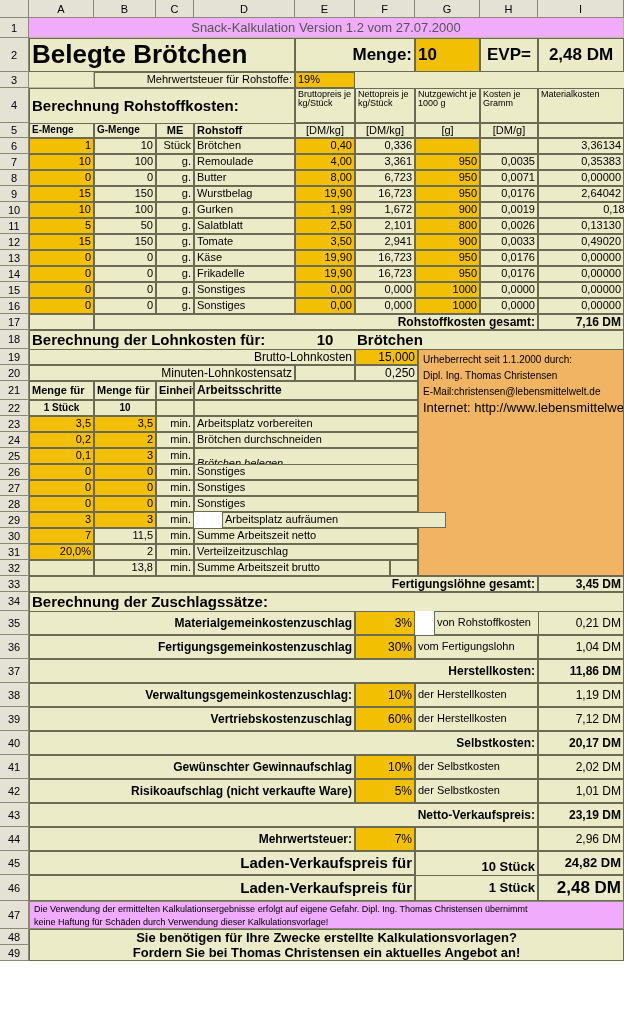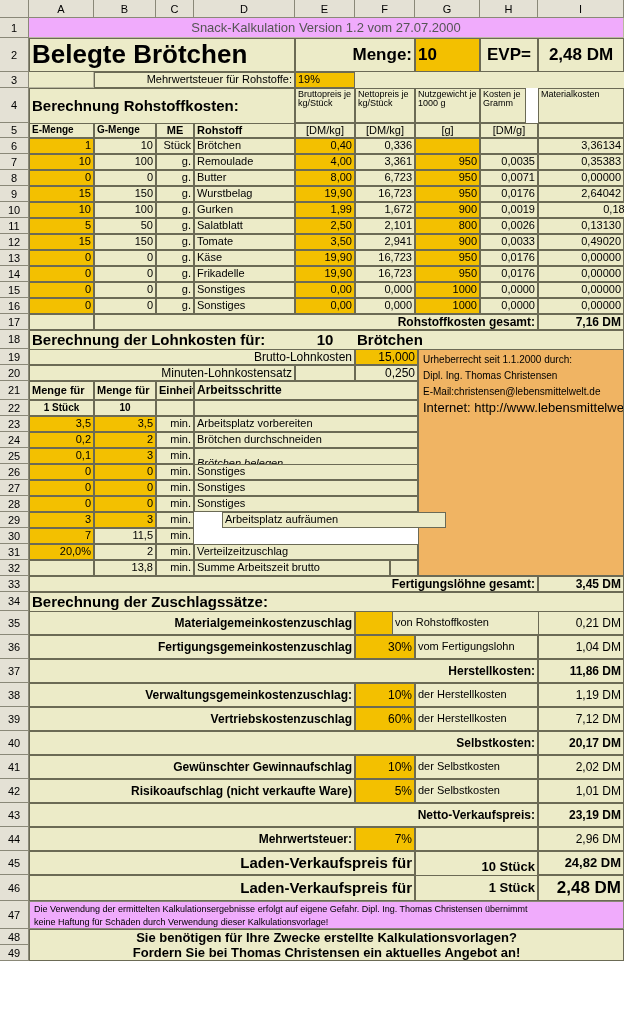--- a/index.html
+++ b/index.html
@@ -148,21 +148,21 @@
     <div class="c bg-cream ctr b f17 boxall" style="left: 480px; width: 58px; top: 38px; height: 34px;">EVP=</div>
     <div class="c bg-cream ctr b f17 boxall" style="left: 538px; width: 86px; top: 38px; height: 34px;">2,48 DM</div>
     <div class="c bg-cream grid" style="left: 29px; width: 65px; top: 72px; height: 16px;"></div>
     <div class="c bg-cream r f11 boxall" style="left: 94px; width: 201px; top: 72px; height: 16px;">Mehrwertsteuer für Rohstoffe:</div>
     <div class="c bg-gold l f11 boxall" style="left: 295px; width: 60px; top: 72px; height: 16px;">19%</div>
     <div class="c bg-cream" style="left: 355px; width: 269px; top: 72px; height: 16px;"></div>
     <div class="c bg-cream l b f15 bt bl br" style="left: 29px; width: 266px; top: 88px; height: 35px;">Berechnung  Rohstoffkosten:</div>
     <div class="c bg-cream two-line f9 boxall" style="left: 295px; width: 60px; top: 88px; height: 35px;">Bruttopreis je kg/Stück</div>
     <div class="c bg-cream two-line f9 boxall" style="left: 355px; width: 60px; top: 88px; height: 35px;">Nettopreis je kg/Stück</div>
     <div class="c bg-cream two-line f9 boxall" style="left: 415px; width: 65px; top: 88px; height: 35px;">Nutzgewicht je 1000 g</div>
-    <div class="c bg-cream two-line f9 boxall" style="left: 480px; width: 46px; top: 88px; height: 35px;">Kosten je Gramm</div>
+    <div class="c bg-cream two-line f9 boxall" style="left: 480px; width: 58px; top: 88px; height: 35px;">Kosten je Gramm</div>
     <div class="c bg-cream two-line f9 boxall" style="left: 538px; width: 86px; top: 88px; height: 35px;">Materialkosten</div>
     <div class="c bg-cream l b f10 boxall" style="left: 29px; width: 65px; top: 123px; height: 15px;">E-Menge</div>
     <div class="c bg-cream l b f10 boxall" style="left: 94px; width: 62px; top: 123px; height: 15px;">G-Menge</div>
     <div class="c bg-cream ctr b f11 boxall" style="left: 156px; width: 38px; top: 123px; height: 15px;">ME</div>
     <div class="c bg-cream l b f11 boxall" style="left: 194px; width: 101px; top: 123px; height: 15px;">Rohstoff</div>
     <div class="c bg-cream ctr f11 boxall" style="left: 295px; width: 60px; top: 123px; height: 15px;">[DM/kg]</div>
     <div class="c bg-cream ctr f11 boxall" style="left: 355px; width: 60px; top: 123px; height: 15px;">[DM/kg]</div>
     <div class="c bg-cream ctr f11 boxall" style="left: 415px; width: 65px; top: 123px; height: 15px;">[g]</div>
     <div class="c bg-cream ctr f11 boxall" style="left: 480px; width: 58px; top: 123px; height: 15px;">[DM/g]</div>
     <div class="c bg-cream ctr f11 boxall" style="left: 538px; width: 86px; top: 123px; height: 15px;"></div>
@@ -314,35 +314,36 @@
     <div class="c bg-gold r f11 boxall" style="left: 94px; width: 62px; top: 496px; height: 16px;">0</div>
     <div class="c bg-cream r f11 boxall" style="left: 156px; width: 38px; top: 496px; height: 16px;">min.</div>
     <div class="c bg-cream l f11 boxall" style="left: 194px; width: 224px; top: 496px; height: 16px;">Sonstiges</div>
     <div class="c bg-gold r f11 boxall" style="left: 29px; width: 65px; top: 512px; height: 16px;">3</div>
     <div class="c bg-gold r f11 boxall" style="left: 94px; width: 62px; top: 512px; height: 16px;">3</div>
     <div class="c bg-cream r f11 boxall" style="left: 156px; width: 38px; top: 512px; height: 16px;">min.</div>
     <div class="c bg-cream l f11 boxall" style="left: 194px; width: 224px; top: 512px; height: 16px; margin-left: 28px;">Arbeitsplatz aufräumen</div>
     <div class="c bg-gold r f11 boxall" style="left: 29px; width: 65px; top: 528px; height: 16px;">7</div>
     <div class="c bg-cream r f11 boxall" style="left: 94px; width: 62px; top: 528px; height: 16px;">11,5</div>
     <div class="c bg-cream r f11 boxall" style="left: 156px; width: 38px; top: 528px; height: 16px;">min.</div>
+    <div class="c bg-cream l f11 boxall" style="left: 194px; width: 224px; top: 528px; height: 16px;">Summe Arbeitszeit netto</div>
     <div class="c bg-gold r f11 boxall" style="left: 29px; width: 65px; top: 544px; height: 16px;">20,0%</div>
     <div class="c bg-cream r f11 boxall" style="left: 94px; width: 62px; top: 544px; height: 16px;">2</div>
     <div class="c bg-cream r f11 boxall" style="left: 156px; width: 38px; top: 544px; height: 16px;">min.</div>
     <div class="c bg-cream l f11 boxall" style="left: 194px; width: 224px; top: 544px; height: 16px;">Verteilzeitzuschlag</div>
     <div class="c bg-cream r f11 boxall" style="left: 29px; width: 65px; top: 560px; height: 16px;"></div>
     <div class="c bg-cream r f11 boxall" style="left: 94px; width: 62px; top: 560px; height: 16px;">13,8</div>
     <div class="c bg-cream r f11 boxall" style="left: 156px; width: 38px; top: 560px; height: 16px;">min.</div>
     <div class="c bg-cream l f11 boxall" style="left: 194px; width: 196px; top: 560px; height: 16px;">Summe Arbeitszeit brutto</div>
     <div class="c bg-cream boxall" style="left: 390px; width: 28px; top: 560px; height: 16px;"></div>
     <div class="c bg-cream r b f12 boxall" style="left: 29px; width: 509px; top: 576px; height: 16px;">Fertigungslöhne gesamt:</div>
     <div class="c bg-cream r b f12 boxall" style="left: 538px; width: 86px; top: 576px; height: 16px;">3,45 DM</div>
     <div class="c bg-cream l b f15 bt bl br" style="left: 29px; width: 595px; top: 592px; height: 19px;">Berechnung der Zuschlagssätze:</div>
     <div class="c bg-cream r b f12 boxall" style="left: 29px; width: 326px; top: 611px; height: 24px;">Materialgemeinkostenzuschlag</div>
     <div class="c bg-gold r f12 boxall" style="left: 355px; width: 60px; top: 611px; height: 24px;">3%</div>
-    <div class="c bg-cream l f11 boxall" style="left: 392px; width: 147px; top: 611px; height: 24px;">von Rohstoffkosten</div>
+    <div class="c bg-cream l f11 boxall" style="left: 434px; width: 123px; top: 611px; height: 24px;">von Rohstoffkosten</div>
     <div class="c bg-cream r f12 boxall" style="left: 538px; width: 86px; top: 611px; height: 24px;">0,21 DM</div>
     <div class="c bg-cream r b f12 boxall" style="left: 29px; width: 326px; top: 635px; height: 24px;">Fertigungsgemeinkostenzuschlag</div>
     <div class="c bg-gold r f12 boxall" style="left: 355px; width: 60px; top: 635px; height: 24px;">30%</div>
     <div class="c bg-cream l f11 boxall" style="left: 415px; width: 123px; top: 635px; height: 24px;">vom Fertigungslohn</div>
     <div class="c bg-cream r f12 boxall" style="left: 538px; width: 86px; top: 635px; height: 24px;">1,04 DM</div>
     <div class="c bg-cream r b f12 boxall" style="left: 29px; width: 509px; top: 659px; height: 24px;">Herstellkosten:</div>
     <div class="c bg-cream r b f12 boxall" style="left: 538px; width: 86px; top: 659px; height: 24px;">11,86 DM</div>
     <div class="c bg-cream r b f12 boxall" style="left: 29px; width: 326px; top: 683px; height: 24px;">Verwaltungsgemeinkostenzuschlag:</div>
     <div class="c bg-gold r f12 boxall" style="left: 355px; width: 60px; top: 683px; height: 24px;">10%</div>
     <div class="c bg-cream l f11 boxall" style="left: 415px; width: 123px; top: 683px; height: 24px;">der Herstellkosten</div>

